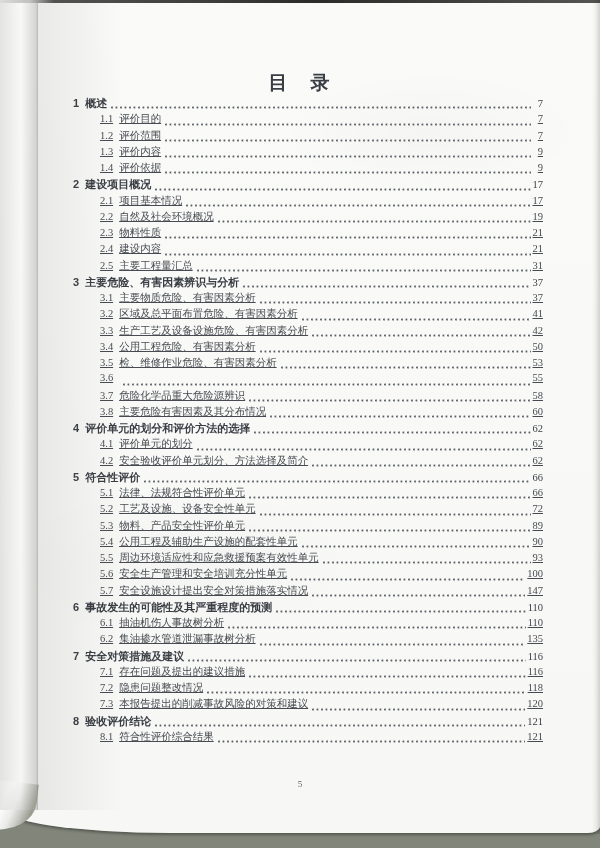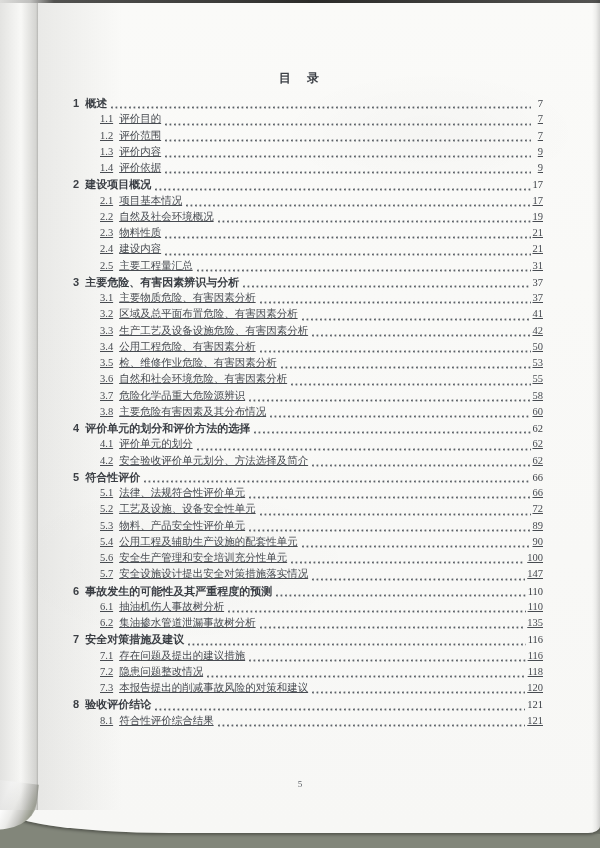--- a/index.html
+++ b/index.html
@@ -36,21 +36,21 @@
   
   .top-edge { position:absolute; left:0; top:0; right:0; height:3px; z-index:5;
     background:linear-gradient(90deg,#dcdcda 0%, #c0c0be 5%, #525250 9%, #3b3b39 38%, #2b2b29 52%, #3d3d3b 74%, #545452 100%); }
 
   
   .right-edge { position:absolute; right:0; top:0; bottom:14px; width:8px; z-index:5;
     background:linear-gradient(90deg, rgba(0,0,0,0), rgba(0,0,0,0.05) 50%, rgba(0,0,0,0.16) 100%); }
 
   .toc-title { position:absolute; left:0; right:0; top:67px; z-index:6; text-align:center;
     font-family:"Liberation Sans","DejaVu Sans",sans-serif; font-weight:bold;
-    font-size:12px; letter-spacing:2px; color:var(--heading-ink,#3a3e44); }
+    font-size:19px; letter-spacing:2px; color:var(--heading-ink,#3a3e44); }
 
   .toc { position:absolute; left:73px; right:57px; top:93px; z-index:6; }
   .toc-row { display:flex; align-items:baseline; height:16.25px; color:var(--ink,#474b51); }
   .toc-row.lvl1 { font-family:"Liberation Sans","DejaVu Sans",sans-serif; font-weight:bold;
     font-size:11px; color:var(--heading-ink,#3a3e44); }
   .toc-row.lvl2 { font-size:10.5px; padding-left:27px;text-decoration:underline; }
   .toc-num  { margin-right:6px; white-space:nowrap; }
   .toc-text { white-space:nowrap; }
   .toc-dots { flex:1; align-self:flex-end; height:3px; margin:0 2px 3px 4px;
     background-image:radial-gradient(circle at 1px 1.5px, #5c6167 0.9px, rgba(0,0,0,0) 1.25px);
@@ -167,21 +167,20 @@
     <span class="toc-page">50</span>
   </div>
         <div class="toc-row lvl2">
     <span class="toc-num">3.5</span>
     <span class="toc-text">检、维修作业危险、有害因素分析</span>
     <span class="toc-dots"></span>
     <span class="toc-page">53</span>
   </div>
         <div class="toc-row lvl2">
     <span class="toc-num">3.6</span>
-    <span class="toc-text">自然和社会环境危险、有害因素分析</span>
     <span class="toc-dots"></span>
     <span class="toc-page">55</span>
   </div>
         <div class="toc-row lvl2">
     <span class="toc-num">3.7</span>
     <span class="toc-text">危险化学品重大危险源辨识</span>
     <span class="toc-dots"></span>
     <span class="toc-page">58</span>
   </div>
         <div class="toc-row lvl2">
@@ -230,20 +229,26 @@
     <span class="toc-num">5.3</span>
     <span class="toc-text">物料、产品安全性评价单元</span>
     <span class="toc-dots"></span>
     <span class="toc-page">89</span>
   </div>
         <div class="toc-row lvl2">
     <span class="toc-num">5.4</span>
     <span class="toc-text">公用工程及辅助生产设施的配套性单元</span>
     <span class="toc-dots"></span>
     <span class="toc-page">90</span>
+  </div>
+        <div class="toc-row lvl2">
+    <span class="toc-num">5.5</span>
+    <span class="toc-text">周边环境适应性和应急救援预案有效性单元</span>
+    <span class="toc-dots"></span>
+    <span class="toc-page">93</span>
   </div>
         <div class="toc-row lvl2">
     <span class="toc-num">5.6</span>
     <span class="toc-text">安全生产管理和安全培训充分性单元</span>
     <span class="toc-dots"></span>
     <span class="toc-page">100</span>
   </div>
         <div class="toc-row lvl2">
     <span class="toc-num">5.7</span>
     <span class="toc-text">安全设施设计提出安全对策措施落实情况</span>

